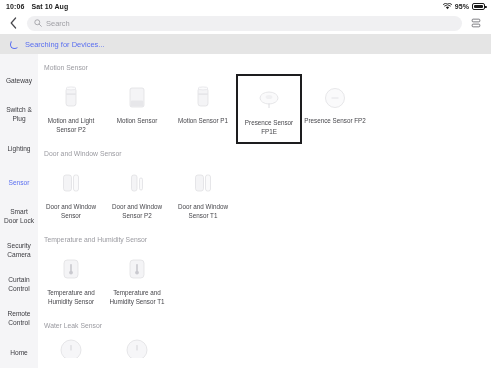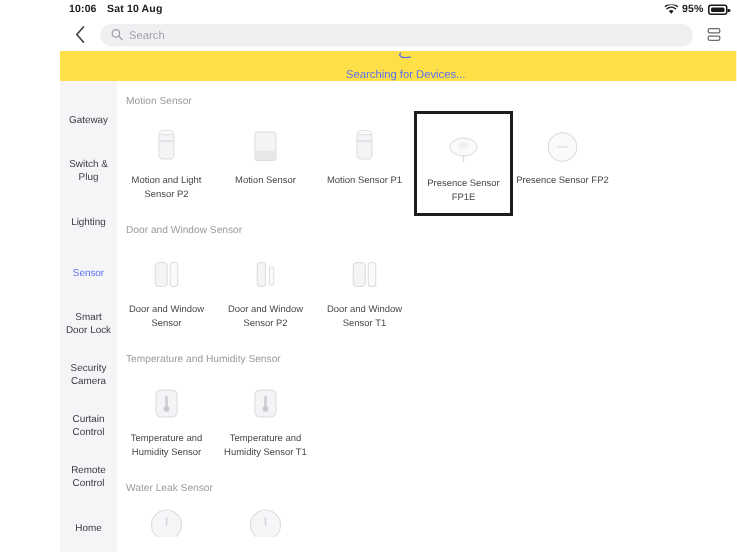--- a/index.html
+++ b/index.html
@@ -2,21 +2,21 @@
 <html><head>
 <meta charset="utf-8">
 <style>
   * { box-sizing: border-box; margin: 0; padding: 0; }
   html, body {
     width: 491px; height: 368px;
     font-family: "Liberation Sans", sans-serif;
     background: #ffffff;
     overflow: hidden;
   }
-  #app { position: relative; width: 491px; height: 368px; background: #ffffff; padding-left: 40px; }
+  #app { position: relative; width: 491px; height: 368px; background: #ffffff; }
 
   
   .statusbar {
     height: 12px; width: 100%;
     display: flex; align-items: center;
     padding: 0 6px;
     font-size: 7px; font-weight: bold; color: #1a1a1a;
     background: #ffffff;
     letter-spacing: .1px;
   }
@@ -56,21 +56,21 @@
   }
   .search-input::placeholder { color: #a0a0a6; }
   .menu-btn {
     width: 14px; height: 14px; display:flex; align-items:center; justify-content:center;
     cursor: pointer; flex: 0 0 auto;
   }
 
   
   .searching-row {
     height: 20px; display: flex; align-items: center; gap: 6px;
-    padding-left: 10px; background: #fde047; flex-direction: column;
+    padding-left: 10px; background: #e5e5e5;
   }
   .spinner {
     width: 9px; height: 9px; border-radius: 50%;
     border: 1.6px solid #5a6ff0; border-top-color: transparent; border-right-color: transparent;
   }
   .searching-text { font-size: 7.5px; color: #5a6ff0; }
 
   
   .body-wrap { display: flex; height: 314px; }
 

